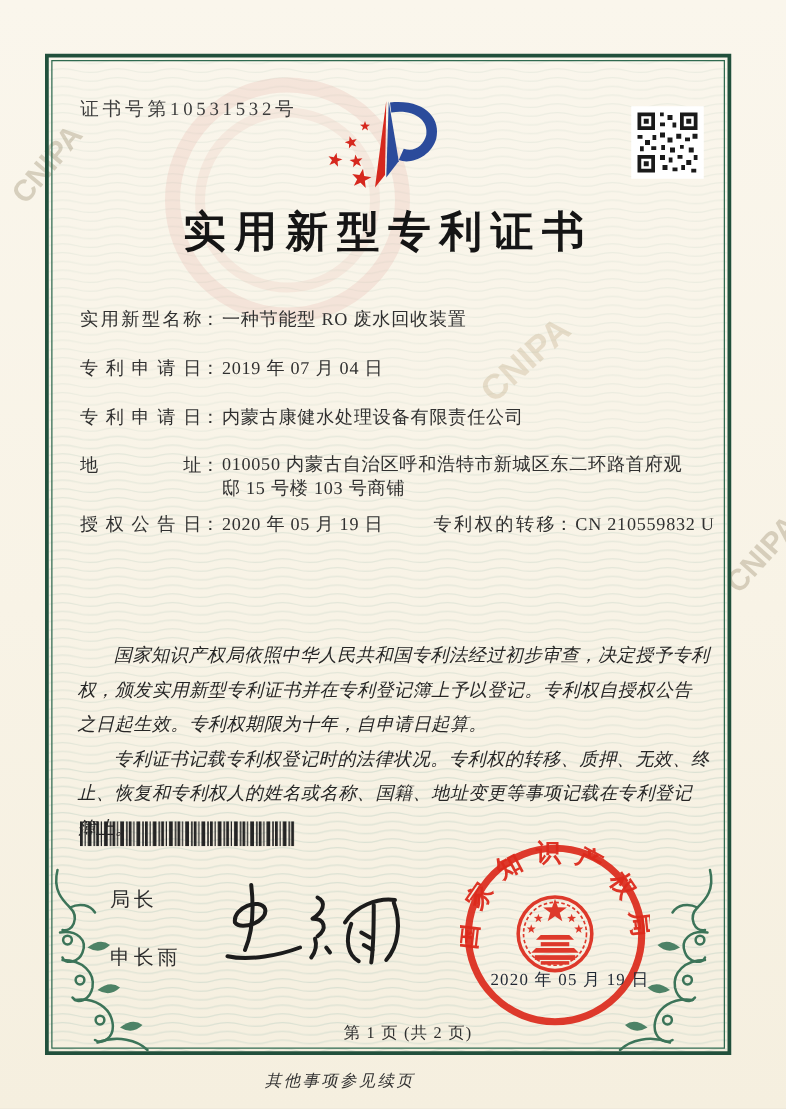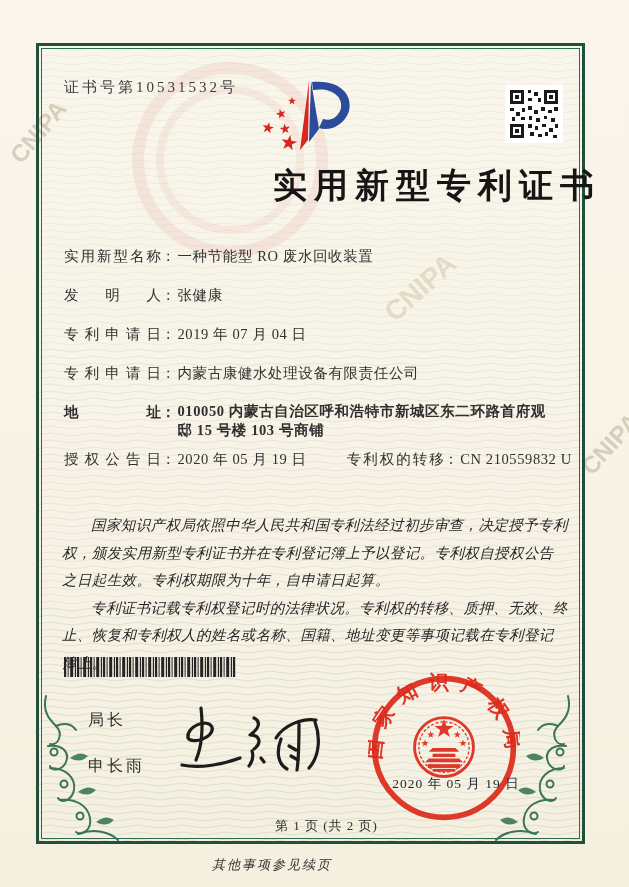--- a/index.html
+++ b/index.html
@@ -10,27 +10,27 @@
   }
   
   .frame{position:absolute;left:36px;top:43px;width:549px;height:801px;
     border:3px solid #21503c;box-sizing:border-box;}
   .frame::after{content:"";position:absolute;inset:2px;border:1px solid #2f6a50;}
   .waves{position:absolute;left:39px;top:46px;width:543px;height:795px;pointer-events:none;}
   
   .cert-no{position:absolute;left:64px;top:78px;font-size:15px;letter-spacing:3px;word-spacing:2px;color:#3c3c3c;}
   .logo{position:absolute;left:258px;top:74px;}
   .qr{position:absolute;left:505px;top:85px;background:#fff;padding:3px;}
-  .title{position:absolute;left:36px;top:163px;width:549px;text-align:right;
-    font-size:34px;font-weight:bold;letter-spacing:7px;color:#151515;padding-left:16px;}
+  .title{position:absolute;left:36px;top:163px;width:549px;text-align:center;
+    font-size:34px;font-weight:bold;letter-spacing:7px;color:#151515;}
   .rosette{position:absolute;left:120px;top:55px;pointer-events:none;}
   
   .fields{position:absolute;left:64px;top:246px;width:500px;font-size:14.5px;color:#303030;}
   .frow{margin-bottom:19px;line-height:20px;white-space:nowrap;}
-  .frow.addr{margin-bottom:9px;white-space:normal;font-weight:bold;}
+  .frow.addr{margin-bottom:9px;white-space:normal;}
   .flabel{display:inline-block;width:97px;text-align:justify;text-align-last:justify;vertical-align:top;}
   .fcolon{display:inline-block;vertical-align:top;margin-right:2px;}
   .fvalue{display:inline-block;vertical-align:top;letter-spacing:0.6px;}
   .addr .fvalue{width:372px;line-height:19px;}
   .flabel2{margin-left:40px;}
   
   .law{position:absolute;left:62px;top:512px;width:506px;font-size:14.5px;line-height:27.5px;
     font-style:italic;color:#262626;letter-spacing:0.4px;}
   .law p{margin:0;text-indent:2em;}
   
@@ -172,23 +172,20 @@
     </g>
   </svg>
 
   <div class="title">实用新型专利证书</div>
 
   <div class="fields">
     <div class="frow">
       <span class="flabel">实用新型名称</span><span class="fcolon">：</span><span class="fvalue">一种节能型 RO 废水回收装置</span>
     </div>
     <div class="frow">
-      <span class="flabel">发明人</span><span class="fcolon">：</span><span class="fvalue">张健康</span>
-    </div>
-    <div class="frow">
       <span class="flabel">专利申请日</span><span class="fcolon">：</span><span class="fvalue">2019 年 07 月 04 日</span>
     </div>
     <div class="frow">
       <span class="flabel">专利申请日</span><span class="fcolon">：</span><span class="fvalue">内蒙古康健水处理设备有限责任公司</span>
     </div>
     <div class="frow addr">
       <span class="flabel">地址</span><span class="fcolon">：</span><span class="fvalue">010050 内蒙古自治区呼和浩特市新城区东二环路首府观邸 15 号楼 103 号商铺</span>
     </div>
     <div class="frow">
       <span class="flabel">授权公告日</span><span class="fcolon">：</span><span class="fvalue">2020 年 05 月 19 日</span><span class="flabel flabel2">专利权的转移</span><span class="fcolon">：</span><span class="fvalue">CN 210559832 U</span>

